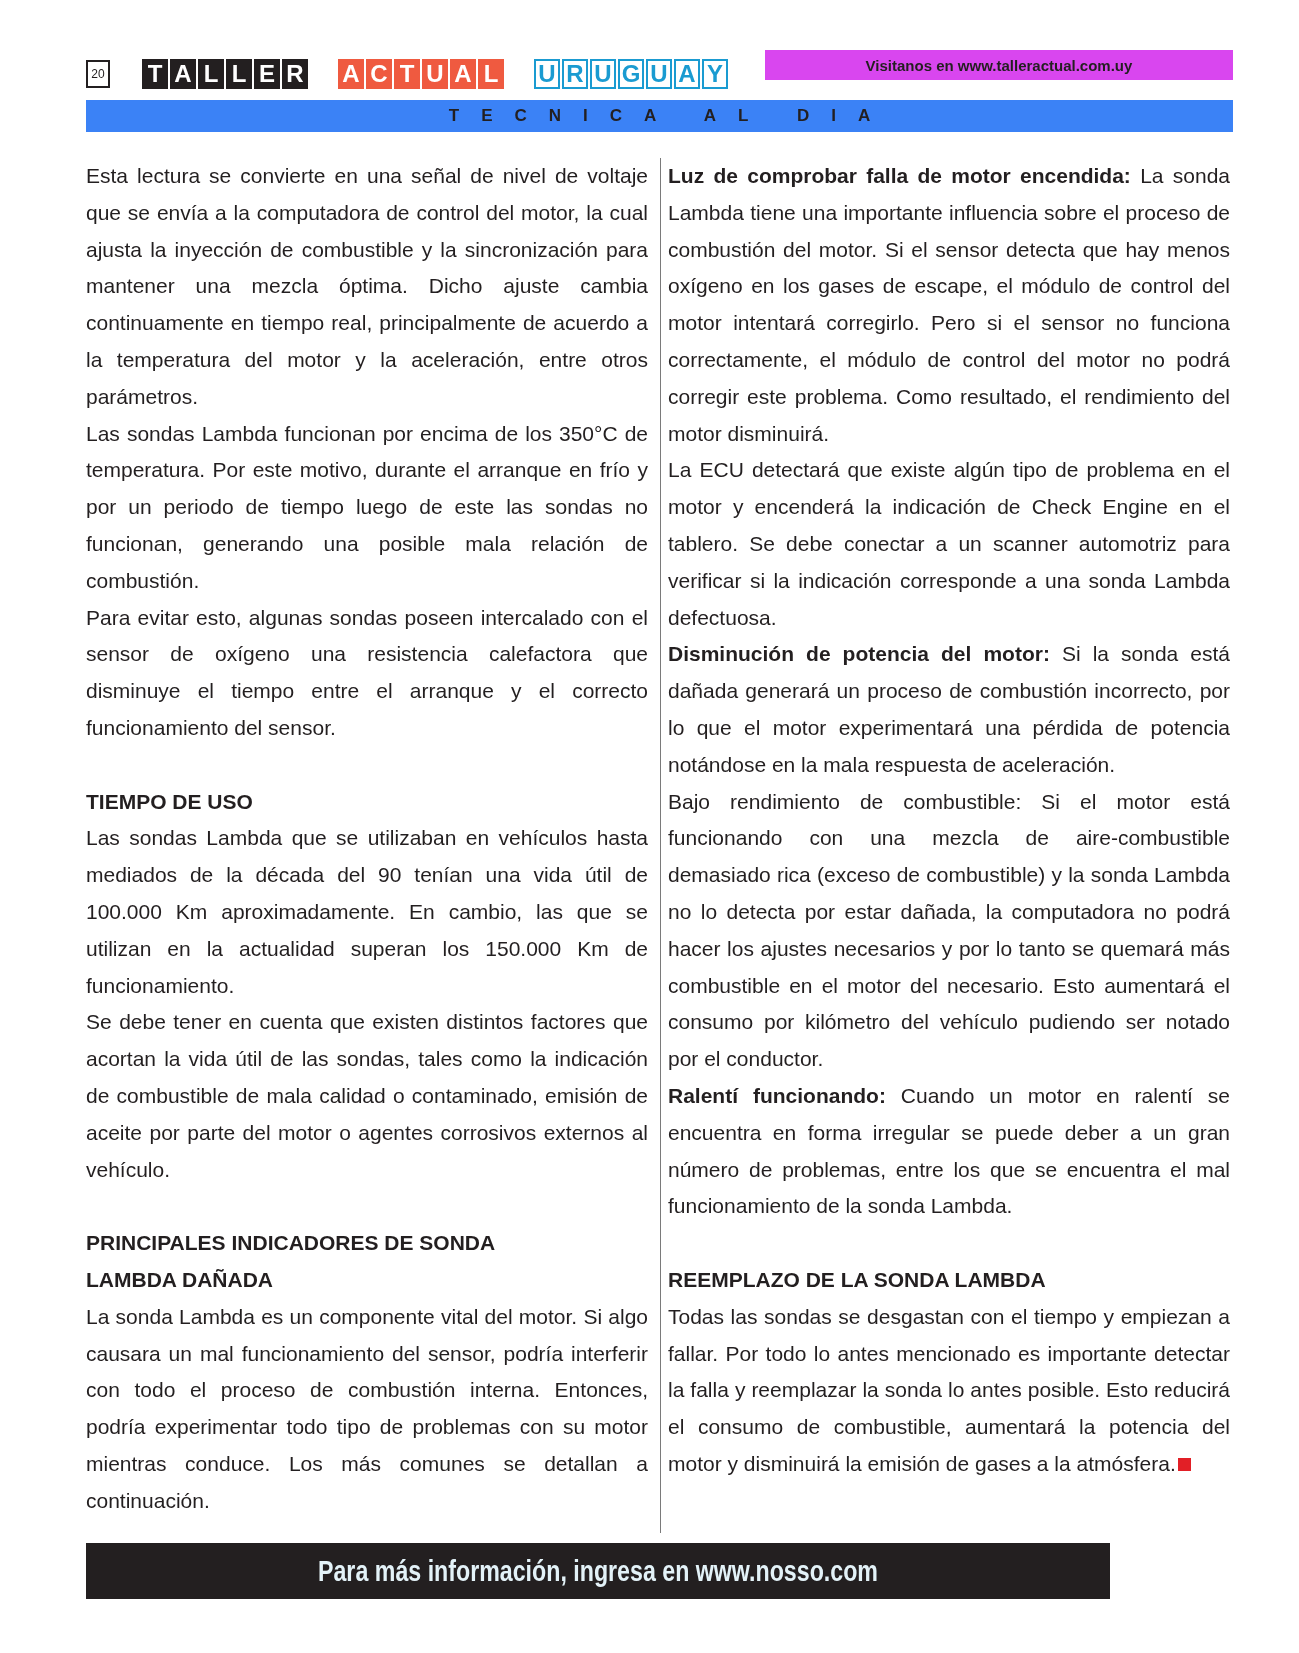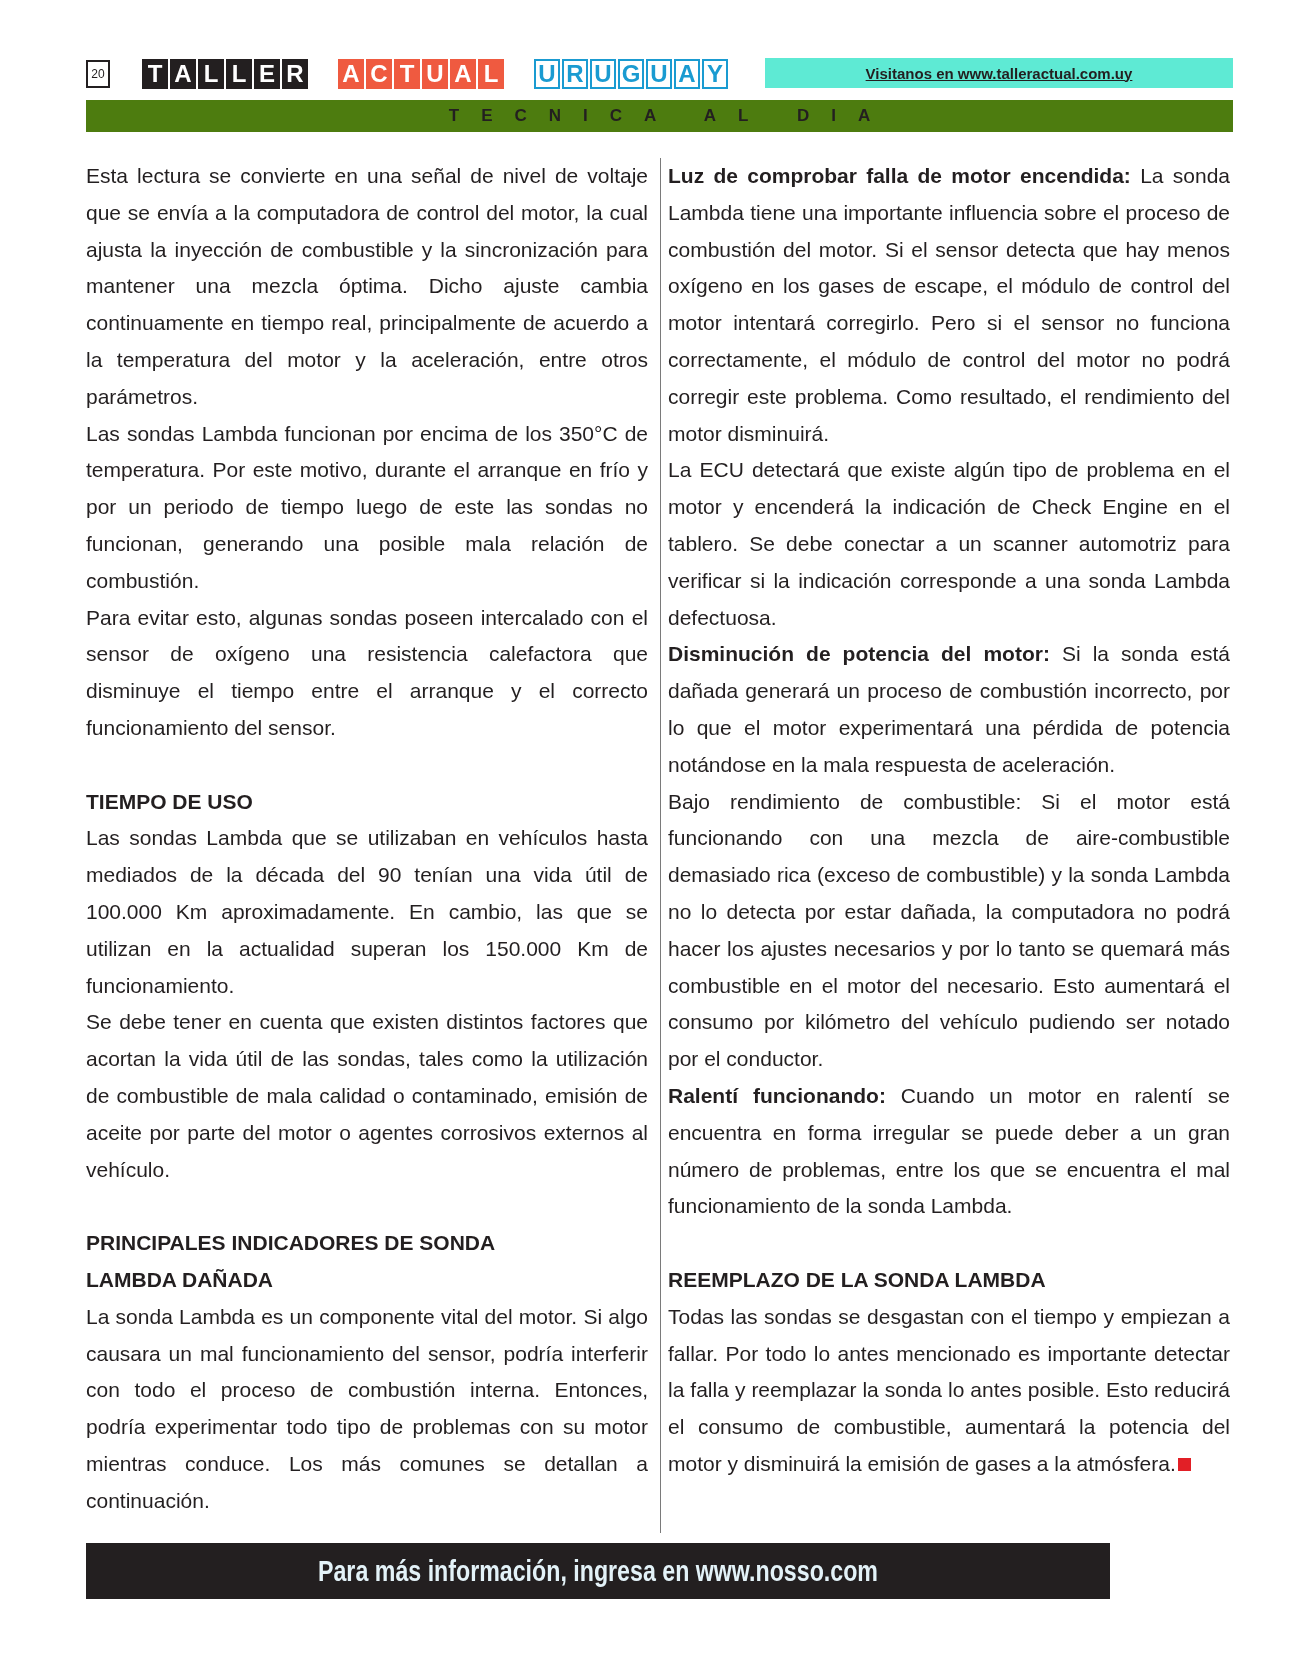--- a/index.html
+++ b/index.html
@@ -6,23 +6,23 @@
   body { width:1299px; height:1653px; position:relative; overflow:hidden;
          font-family:"Liberation Sans", sans-serif; color:#231f20; }
   .header { position:absolute; left:86px; top:58px; height:32px; display:flex; align-items:center;gap:28px; }
   .pagenum { width:24px; height:28px; border:2px solid #231f20; box-sizing:border-box; font-size:12px;
              display:flex; align-items:center; justify-content:center; margin-right:4px; background:#fff; }
   .tile { width:26px; height:30px; margin-right:2px; display:flex; align-items:center; justify-content:center;
           font-weight:bold; font-size:24px; box-sizing:border-box; }
   .tile.black { background:#231f20; color:#fff; }
   .tile.red { background:#ef5a40; color:#fff; }
   .tile.blue { background:#fff; color:#1a9bd1; border:2px solid #1a9bd1; }
-  .visit { position:absolute; left:765px; top:58px; width:468px; height:30px; background:#5eead4;
-           font-weight:bold; font-size:15px; display:flex; align-items:center; justify-content:center; color:#231f20;text-decoration:underline; }
-  .band { position:absolute; left:86px; top:100px; width:1147px; height:32px; background:#4d7c0f;
+  .visit { position:absolute; left:765px; top:50px; width:468px; height:30px; background:#d946ef;
+           font-weight:bold; font-size:15px; display:flex; align-items:center; justify-content:center; color:#231f20; }
+  .band { position:absolute; left:86px; top:100px; width:1147px; height:32px; background:#3b82f6;
           display:flex; align-items:center; justify-content:center; }
   .band span { font-weight:bold; font-size:17px; letter-spacing:22px; padding-left:22px; }
   .col { position:absolute; top:158px; width:562px; font-size:21px; line-height:36.8px; text-align:justify; }
   .col p { margin:0; }
   .col .h { font-weight:bold; text-align:left; }
   .col .gap { height:36.8px; }
   .col-left { left:86px; }
   .col-right { left:668px; }
   .divider { position:absolute; left:660px; top:158px; width:1px; height:1375px; background:#7a7a7a; }
   .endmark { display:inline-block; width:13px; height:13px; background:#e21f26; margin-left:2px; vertical-align:baseline; }
@@ -66,21 +66,21 @@
   <span>TECNICA AL DIA</span>
 </div>
 
 <div class="col col-left">
   <p>Esta lectura se convierte en una señal de nivel de voltaje que se envía a la computadora de control del motor, la cual ajusta la inyección de combustible y la sincronización para mantener una mezcla óptima. Dicho ajuste cambia continuamente en tiempo real, principalmente de acuerdo a la temperatura del motor y la aceleración, entre otros parámetros.</p>
   <p>Las sondas Lambda funcionan por encima de los 350°C de temperatura. Por este motivo, durante el arranque en frío y por un periodo de tiempo luego de este las sondas no funcionan, generando una posible mala relación de combustión.</p>
   <p>Para evitar esto, algunas sondas poseen intercalado con el sensor de oxígeno una resistencia calefactora que disminuye el tiempo entre el arranque y el correcto funcionamiento del sensor.</p>
   <div class="gap"></div>
   <p class="h">TIEMPO DE USO</p>
   <p>Las sondas Lambda que se utilizaban en vehículos hasta mediados de la década del 90 tenían una vida útil de 100.000 Km aproximadamente. En cambio, las que se utilizan en la actualidad superan los 150.000 Km de funcionamiento.</p>
-  <p>Se debe tener en cuenta que existen distintos factores que acortan la vida útil de las sondas, tales como la utilización de combustible de mala calidad o contaminado, emisión de aceite por parte del motor o agentes corrosivos externos al vehículo.</p>
+  <p>Se debe tener en cuenta que existen distintos factores que acortan la vida útil de las sondas, tales como la indicación de combustible de mala calidad o contaminado, emisión de aceite por parte del motor o agentes corrosivos externos al vehículo.</p>
   <div class="gap"></div>
   <p class="h">PRINCIPALES INDICADORES DE SONDA</p>
   <p class="h">LAMBDA DAÑADA</p>
   <p>La sonda Lambda es un componente vital del motor. Si algo causara un mal funcionamiento del sensor, podría interferir con todo el proceso de combustión interna. Entonces, podría experimentar todo tipo de problemas con su motor mientras conduce. Los más comunes se detallan a continuación.</p>
 </div>
 
 <div class="divider"></div>
 
 <div class="col col-right">
   <p><b>Luz de comprobar falla de motor encendida:</b><span> La sonda Lambda tiene una importante influencia sobre el proceso de combustión del motor. Si el sensor detecta que hay menos oxígeno en los gases de escape, el módulo de control del motor intentará corregirlo. Pero si el sensor no funciona correctamente, el módulo de control del motor no podrá corregir este problema. Como resultado, el rendimiento del motor disminuirá.</span></p>

